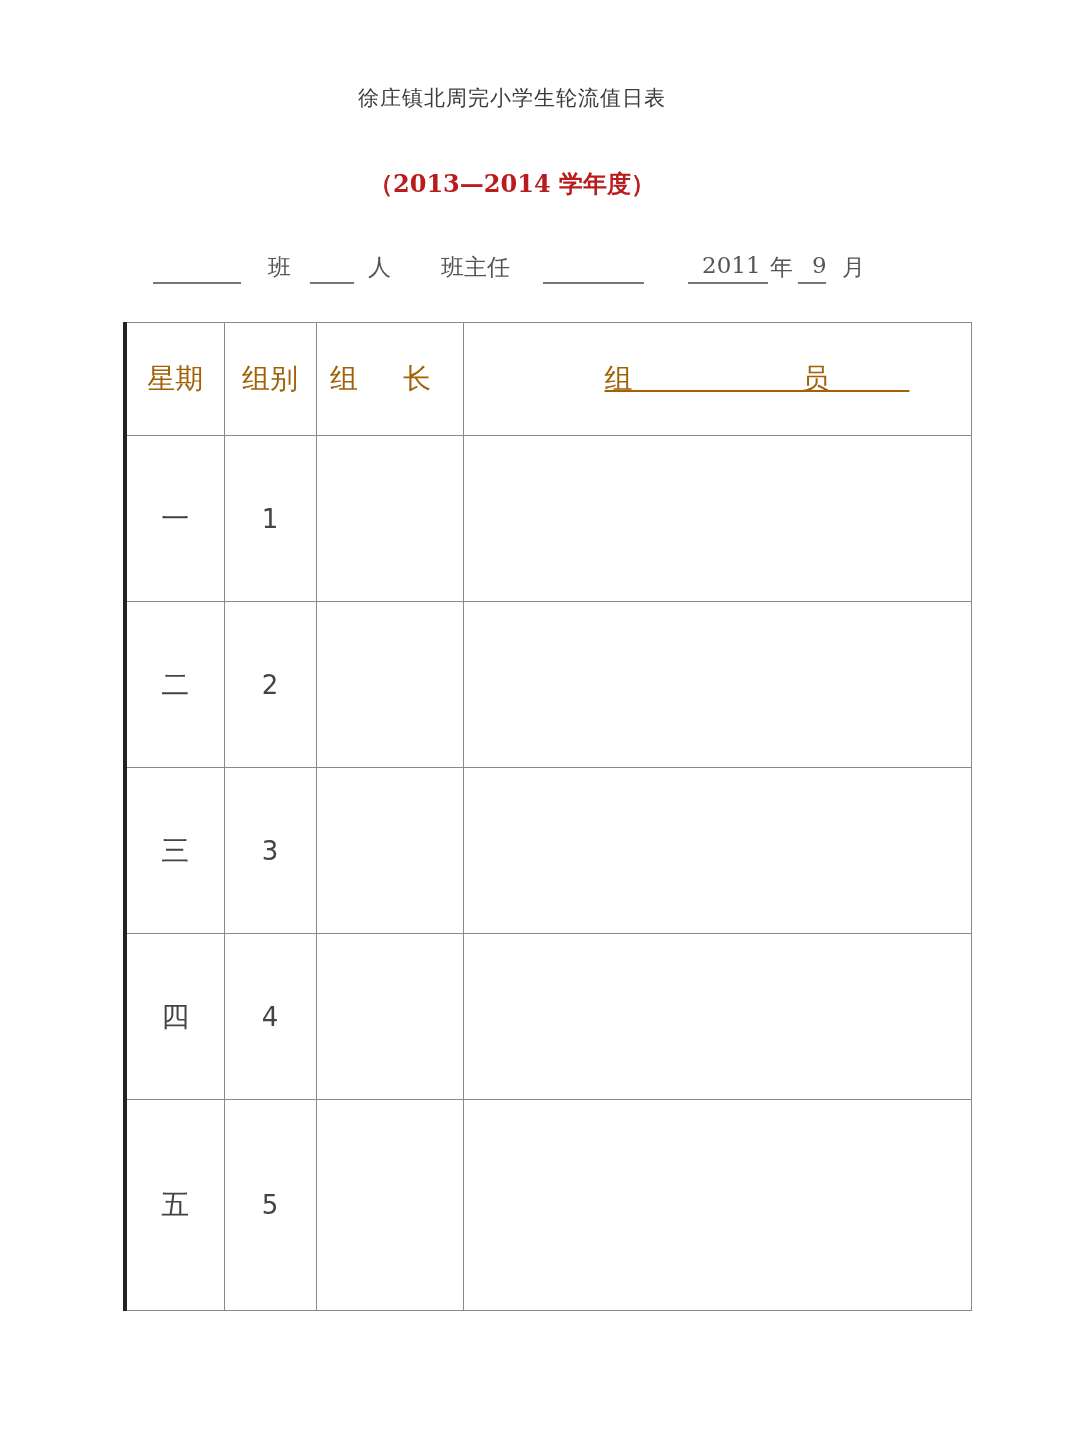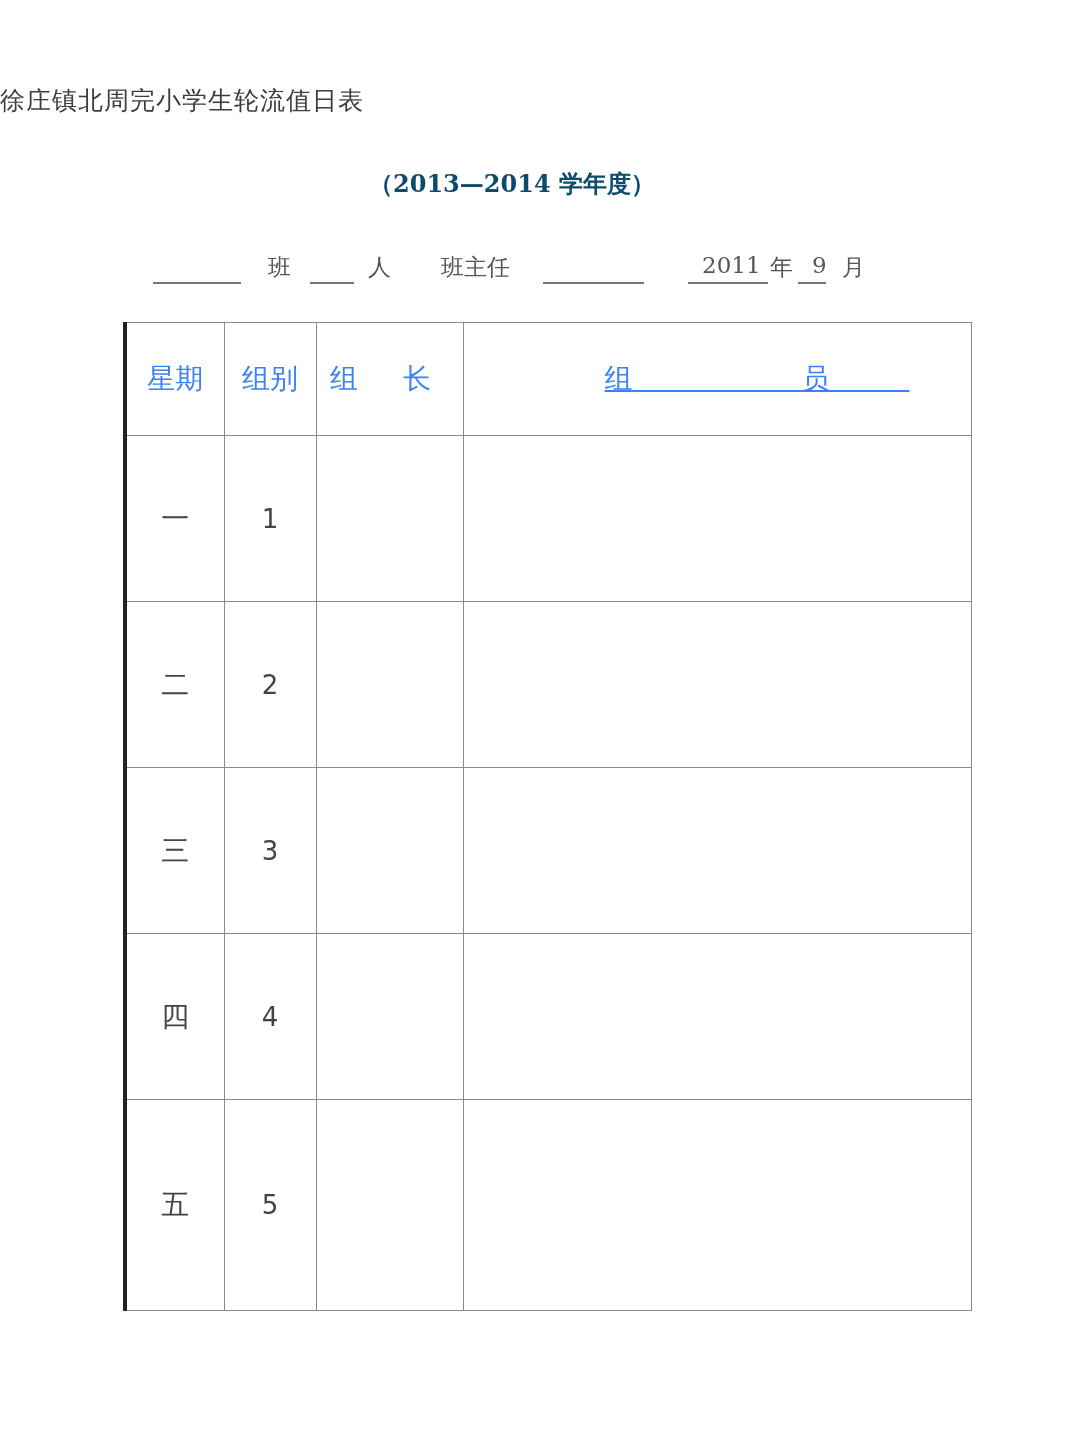--- a/index.html
+++ b/index.html
@@ -1,43 +1,43 @@
 <!DOCTYPE html>
 <html><head>
   <meta charset="utf-8">
   <style>
     html, body { margin: 0; padding: 0; }
     body {
       width: 1080px; height: 1440px; background: #ffffff; position: relative;
       font-family: "DejaVu Sans", sans-serif; color: #3a3a3a; overflow: hidden;
     }
     .title {
-      position: absolute; left: 0; width: 1024px; top: 84px; text-align: left;
-      font-size: 25px; letter-spacing: 1px; color: #3c3c3c;
+      position: absolute; left: 0; width: 1024px; top: 84px; text-align: center;
+      font-size: 21px; letter-spacing: 1px; color: #3c3c3c;
     }
     .subtitle {
       position: absolute; left: 0; width: 1024px; top: 168px; text-align: center;
-      font-family: "DejaVu Serif", serif; font-size: 24px; font-weight: bold; color: #0c4a6e;
+      font-family: "DejaVu Serif", serif; font-size: 24px; font-weight: bold; color: #b91c1c;
     }
     .infoline {
       position: absolute; top: 252px; left: 0; width: 1080px; height: 40px;
       font-family: "DejaVu Serif", serif; font-size: 23px; color: #555;
     }
     .infoline .blank { position: absolute; top: 30px; height: 2px; background: #777; }
     .infoline .txt { position: absolute; top: 0; }
     table.duty {
       position: absolute; left: 123px; top: 322px; width: 846px; border-collapse: collapse;
       table-layout: fixed;
     }
     table.duty td, table.duty th {
       border: 1.5px solid #8a8a8a; text-align: center; vertical-align: middle;
       font-weight: normal; padding: 0;
     }
     table.duty tr > *:first-child { border-left: 4px solid #222; }
-    table.duty th { height: 112px; font-size: 28px; color: #3b82f6; }
+    table.duty th { height: 112px; font-size: 28px; color: #a16207; }
     table.duty td { height: 165px; font-size: 28px; color: #444; }
     table.duty td.num { font-family: "DejaVu Sans", sans-serif; font-size: 26px; }
     table.duty tr.last td { height: 210px; }
     .sp { letter-spacing: 18px; }
     .sp-wide { letter-spacing: 80px; padding-left: 80px; text-decoration: underline; }
   </style>
 </head>
 <body>
 
 <div class="title">徐庄镇北周完小学生轮流值日表</div>

